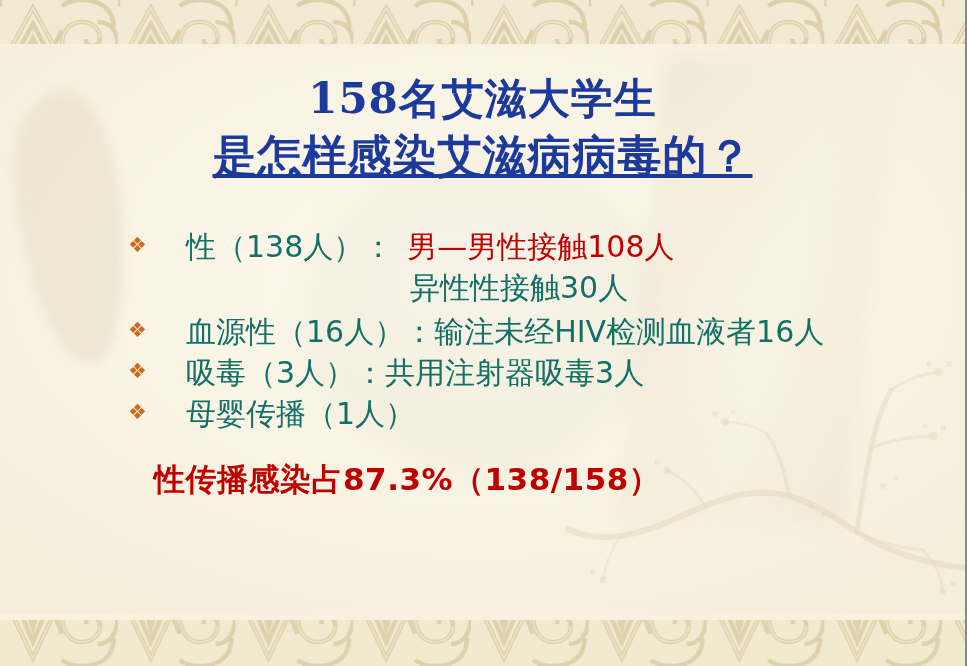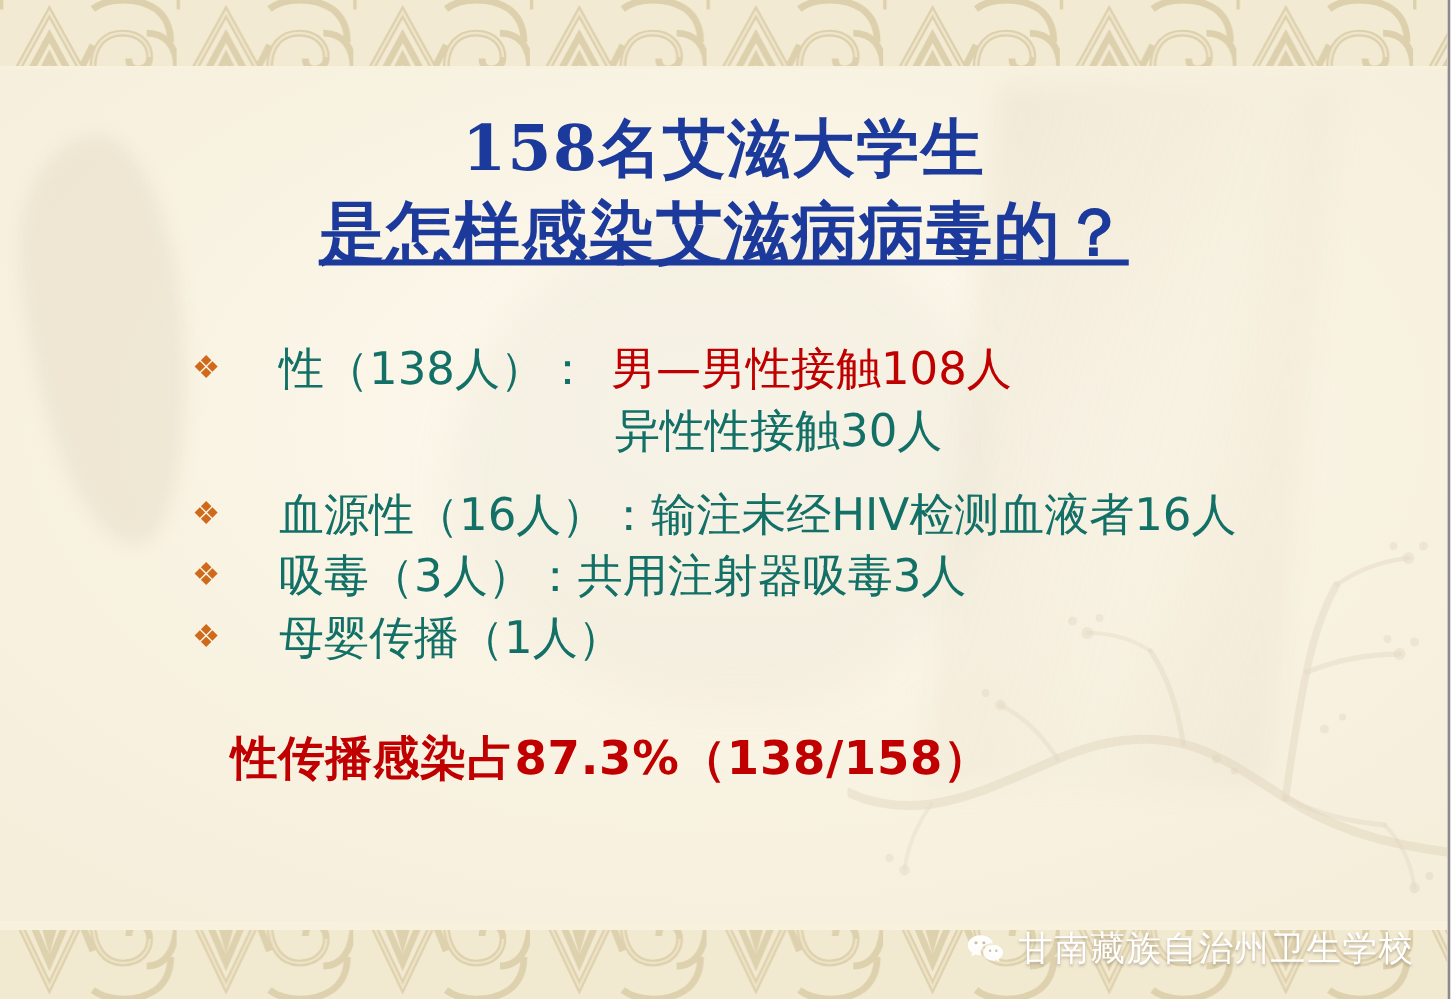--- a/index.html
+++ b/index.html
@@ -132,27 +132,27 @@
 
   .teal { color: #127067; }
   .red  { color: #c00000; }
 
   .gap-sm { display: inline-block; width: 14px; }
 
   .sub-row {
     display: flex;
     font-size: 30px;
     line-height: 1.0;
-    margin-bottom: 26px;
+    margin-bottom: 14px;
     white-space: nowrap;
   }
   .sub-row .sub-indent { flex: 0 0 auto; width: 282px; }
 
   .summary {
-    margin-top: 44px;
+    margin-top: 30px;
     margin-left: 26px;
     font-size: 31px;
     font-weight: bold;
     color: #c00000;
     white-space: nowrap;
     letter-spacing: 0.5px;
   }
 
   
   .footer {
@@ -297,25 +297,14 @@
     </div>
 
     <div class="row">
       <span class="bullet">❖</span>
       <span class="row-text"><span class="teal">母婴传播（1人）</span></span>
     </div>
 
     <div class="summary">性传播感染占87.3%（138/158）</div>
   </div>
 
-  <div class="footer">
-    <svg class="wechat-icon" viewBox="0 0 32 32">
-      <path d="M12.2 5.4C6.9 5.4 2.6 8.9 2.6 13.2c0 2.4 1.4 4.6 3.6 6.1l-0.9 2.8 3.2-1.6c1.2 0.4 2.5 0.6 3.7 0.6 0.3 0 0.6 0 0.9 0 -0.2-0.6-0.3-1.3-0.3-2 0-4.1 3.9-7.4 8.8-7.4 0.3 0 0.6 0 0.9 0C21.8 8.1 17.5 5.4 12.2 5.4z" fill="#ffffff" opacity="0.95"></path>
-      <circle cx="9.1" cy="11.2" r="1.2" fill="#cdbda0"></circle>
-      <circle cx="15.3" cy="11.2" r="1.2" fill="#cdbda0"></circle>
-      <path d="M30.4 19.1c0-3.5-3.5-6.3-7.8-6.3s-7.8 2.8-7.8 6.3c0 3.5 3.5 6.3 7.8 6.3 0.9 0 1.8-0.1 2.6-0.4l2.6 1.3 -0.7-2.2C28.9 22.8 30.4 21.1 30.4 19.1z" fill="#ffffff" opacity="0.92"></path>
-      <circle cx="20.2" cy="17.6" r="0.95" fill="#cdbda0"></circle>
-      <circle cx="25.1" cy="17.6" r="0.95" fill="#cdbda0"></circle>
-    </svg>
-    <span>甘南藏族自治州卫生学校</span>
-  </div>
 
 </div>
 
 </body></html>

